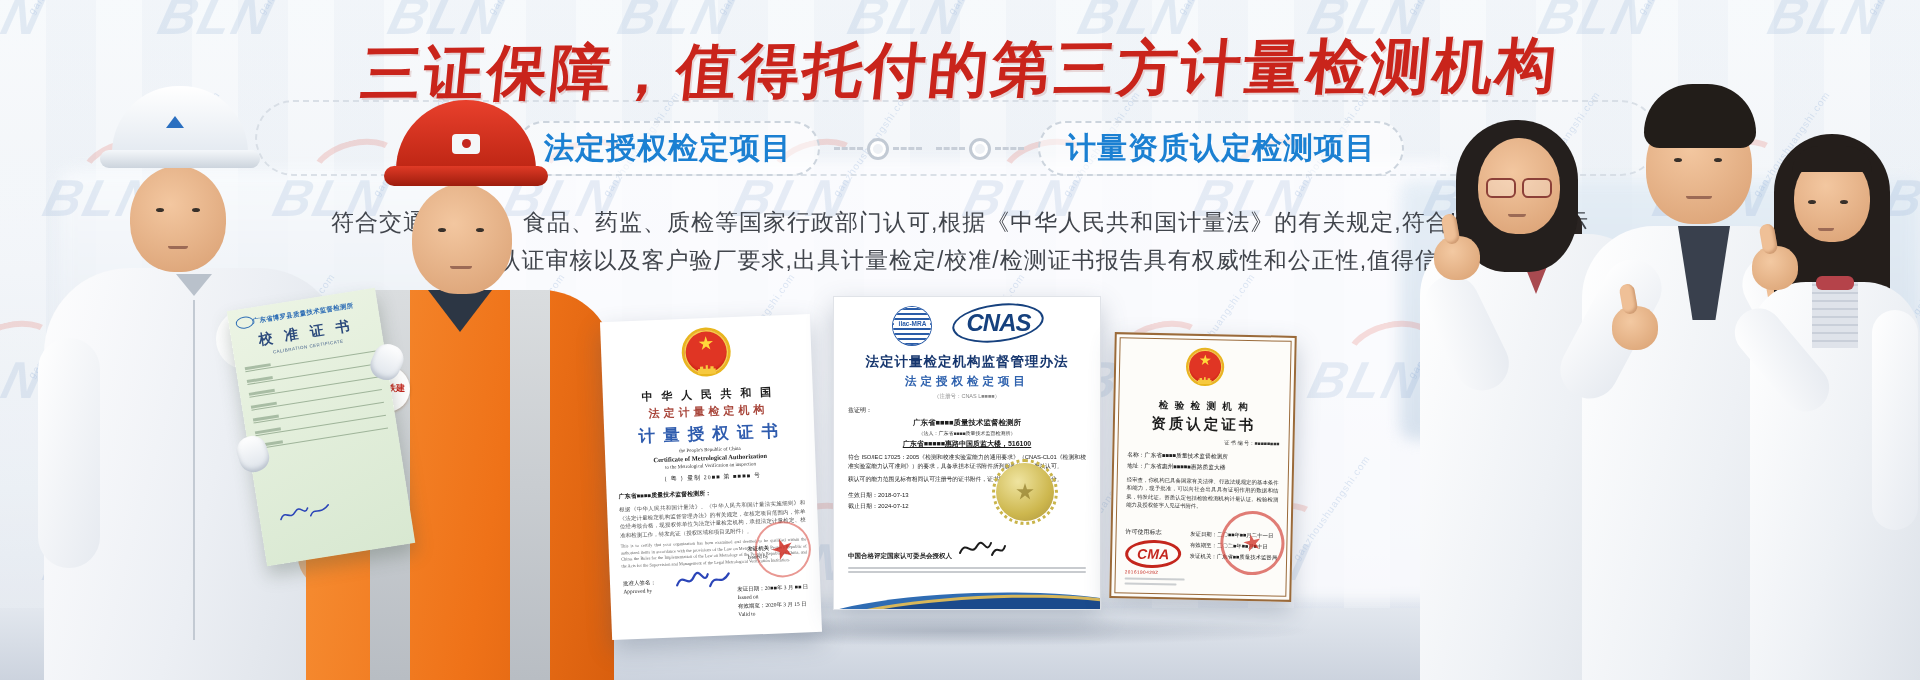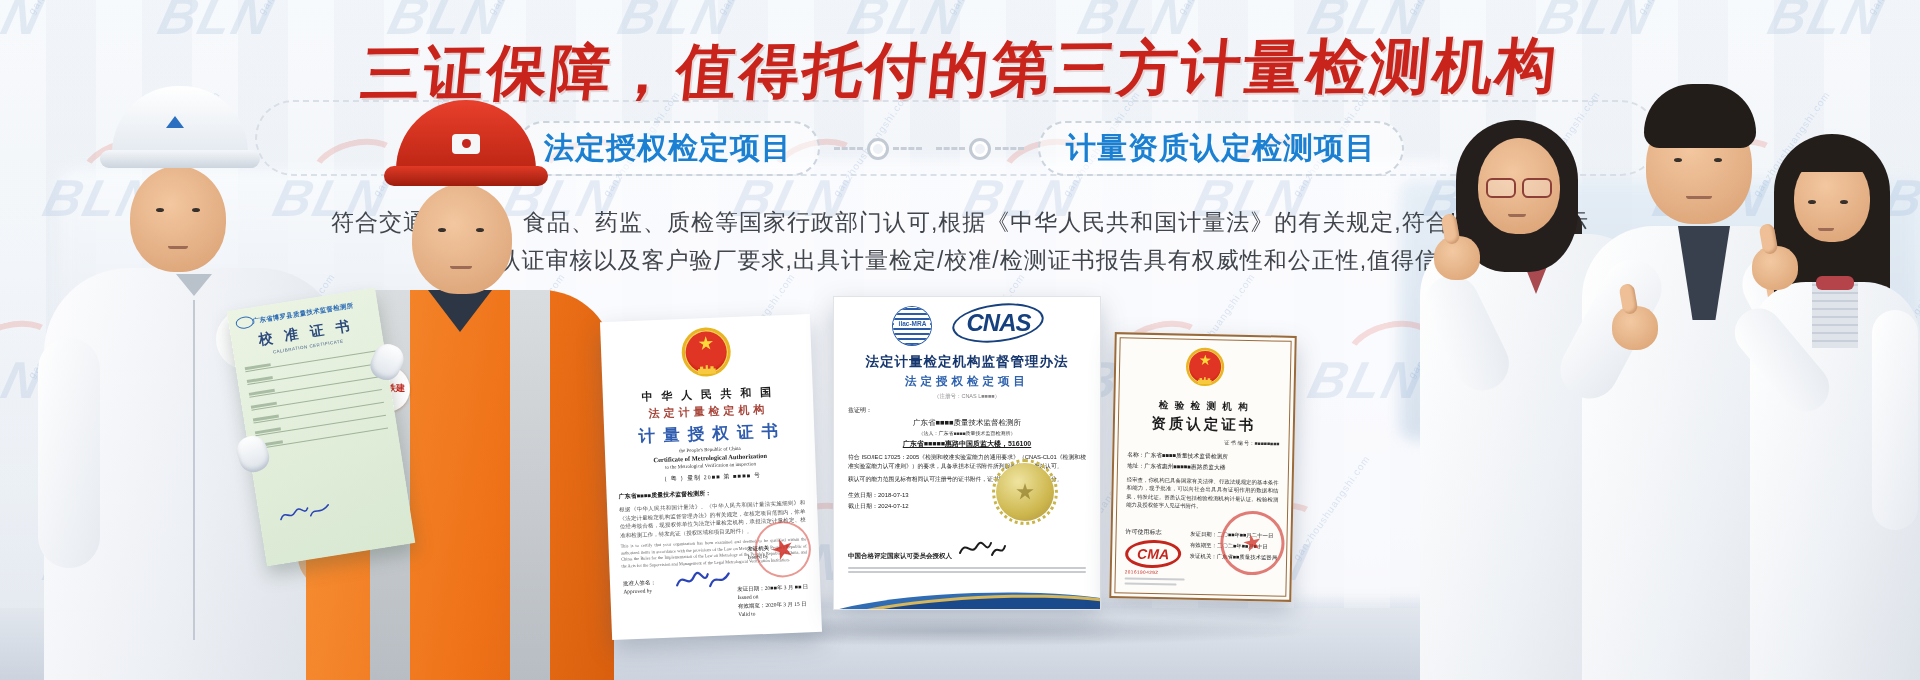--- a/index.html
+++ b/index.html
@@ -146,21 +146,21 @@
   .ilac span{position:absolute;left:1px;top:13px;width:36px;background:#fff;font-size:6.5px;font-weight:800;
     color:#2a5ca8;text-align:center;}
   .cnas{position:relative;padding:2px 10px;}
   .cnas b{font:italic 900 24px "Liberation Sans",sans-serif;color:var(--cnas,#16417e);letter-spacing:-1px;}
   .cnas::before{content:"";position:absolute;inset:-3px -4px;border:2.5px solid var(--cnas,#16417e);
     border-radius:50%;transform:rotate(-7deg);}
   .c2-committee{font-size:13.5px;font-weight:900;color:#16366e;text-align:center;letter-spacing:1px;margin-top:4px;}
   .c2-title{font-size:11.5px;font-weight:700;color:#2f62ae;text-align:center;letter-spacing:4px;margin-top:3px;}
   .c2-reg{font-size:5.5px;color:#888;text-align:center;margin-top:4px;filter:blur(.4px);}
   .c2-prove{font-size:6px;color:#222;margin-top:6px;}
-  .c2-name{font-size:7.5px;font-weight:400;color:#1c1c1c;text-align:center;margin-top:3px;}
+  .c2-name{font-size:7.5px;font-weight:700;color:#1c1c1c;text-align:center;margin-top:3px;}
   .c2-legal{font-size:5px;color:#333;text-align:center;margin-top:2px;}
   .c2-addr{font-size:7px;font-weight:800;color:#1c1c1c;text-align:center;margin-top:3px;text-decoration:underline;}
   .c2-body{font-size:5.8px;color:#222;line-height:1.55;text-align:justify;margin-top:4px;}
   .c2-dates{font-size:6px;color:#222;line-height:1.9;margin-top:6px;}
   .goldseal{position:absolute;right:46px;bottom:88px;width:58px;height:58px;border-radius:50%;
     background:radial-gradient(circle at 38% 32%,#efe4a0,#cdb74e 62%,#ab923a);
     outline:3px dotted #c9b44a;outline-offset:1px;display:flex;align-items:center;justify-content:center;}
   .goldseal .star5{width:18px;height:18px;background:#8f7a2a;opacity:.7;}
   .c2-auth{position:absolute;left:14px;bottom:48px;font-size:6.5px;font-weight:800;color:#1c1c1c;
     display:flex;align-items:flex-end;gap:4px;}

